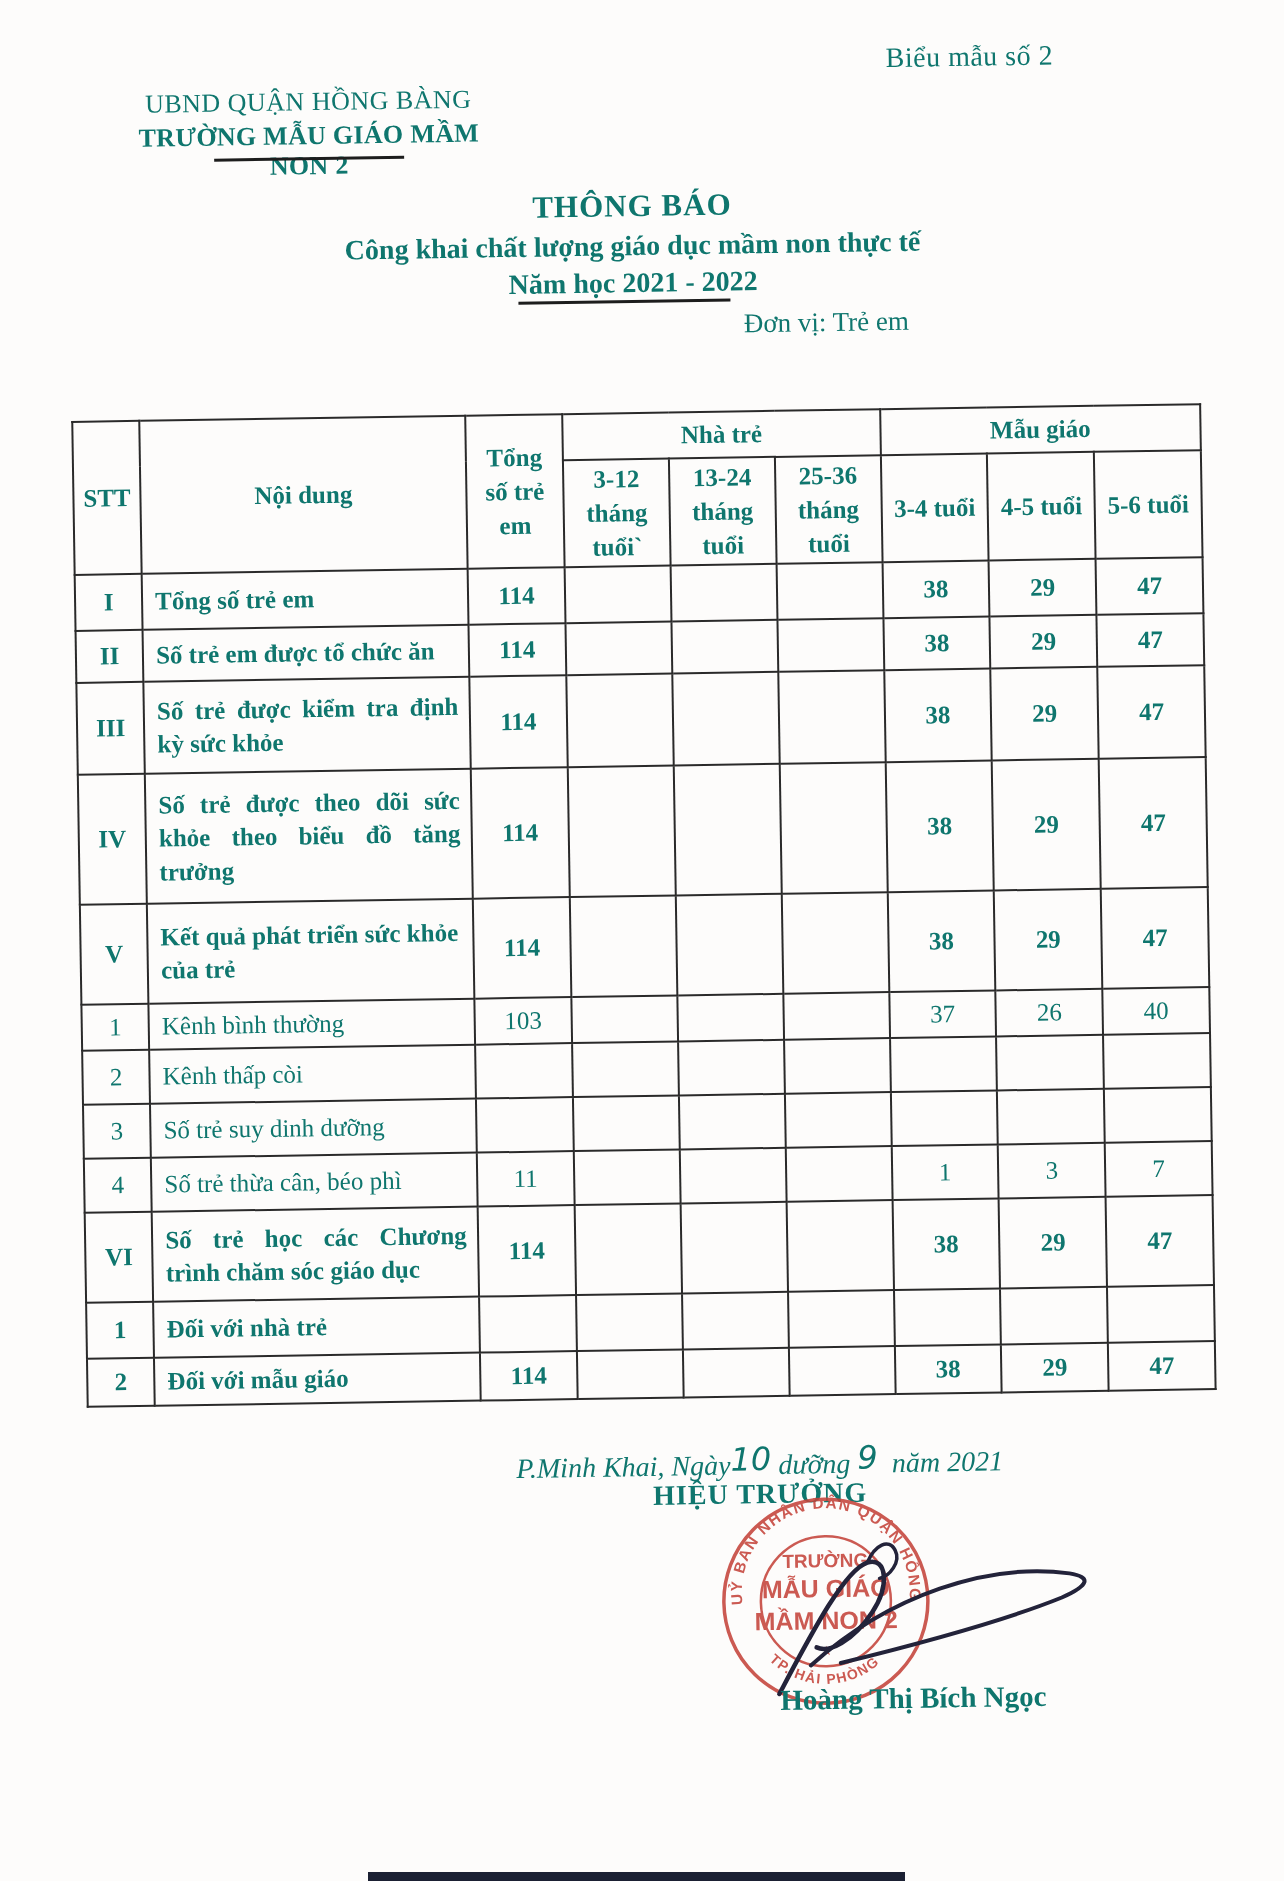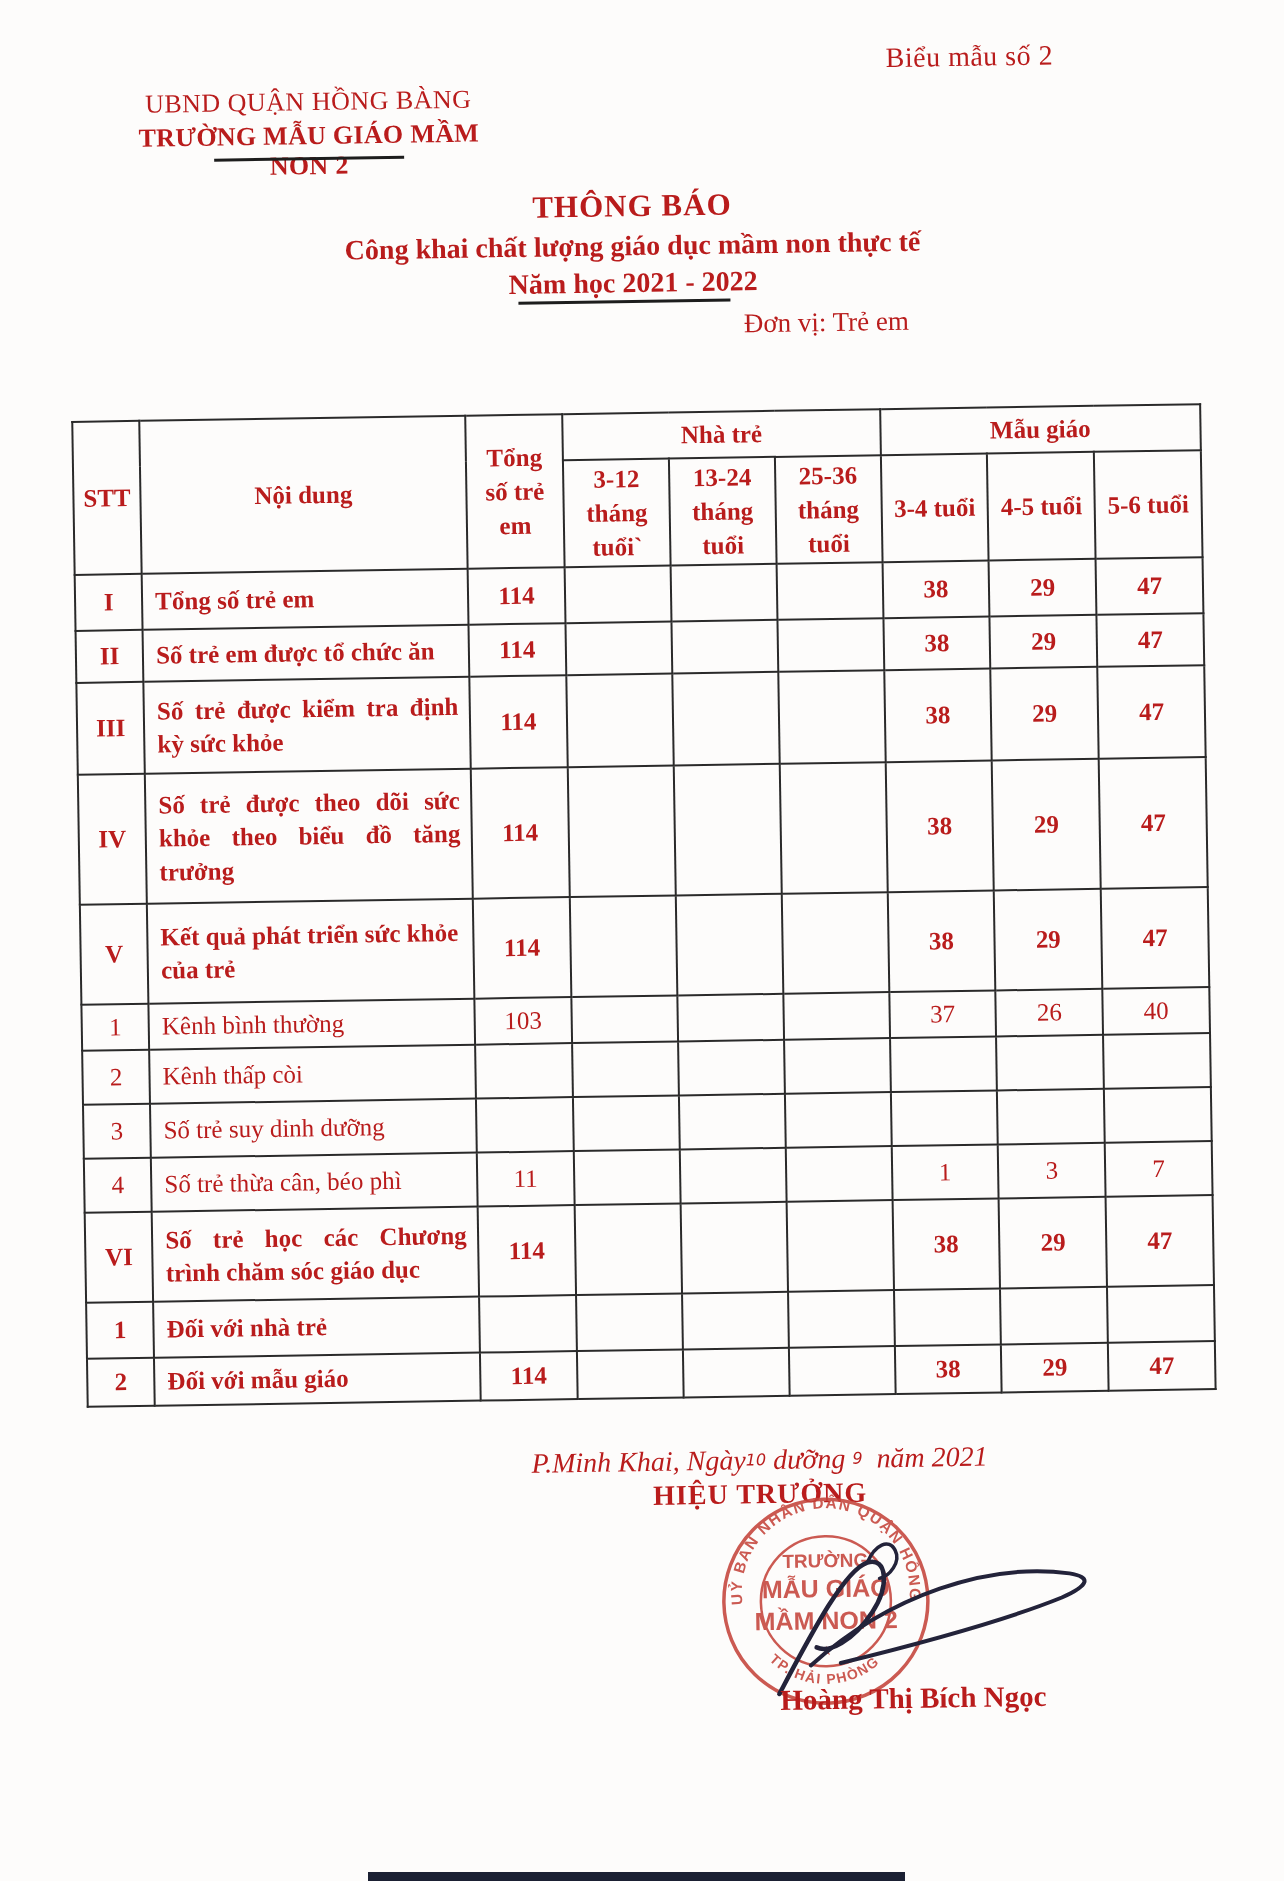--- a/index.html
+++ b/index.html
@@ -2,21 +2,21 @@
 <html><head>
 <meta charset="utf-8">
 <style>
   html,body{margin:0;padding:0;background:#ffffff;}
   .page{
     position:relative;
     width:1284px;height:1881px;
     background:#fdfcfb;
     overflow:hidden;
     font-family:"Liberation Serif","DejaVu Serif",serif;
-    color:#b91c1c;
+    color:#0f766e;
   }
   .tilt{
     position:absolute;inset:0;
     transform:rotate(-0.9deg);
     transform-origin:50% 45%;
   }
   .form-label{
     position:absolute;top:46px;left:898px;width:260px;
     font-size:28px;letter-spacing:.5px;
   }
@@ -52,21 +52,21 @@
   .col-tong{width:96px;}
   .col-nt{width:104px;}
   .col-mg{width:105px;}
   th.grp{height:40px;font-size:27px;}
   th.sub{height:100px;font-size:24px;line-height:1.25;}
   .num{font-size:26px;}
   .footer-date{
     position:absolute;top:1446px;left:450px;width:600px;
     text-align:center;font-size:28px;font-style:italic;
   }
-  .hand{font-size:16px;position:relative;top:-4px;
+  .hand{font-size:32px;position:relative;top:-4px;
         font-family:"DejaVu Sans","Liberation Sans",sans-serif;}
   .signer-title{
     position:absolute;top:1480px;left:450px;width:600px;
     text-align:center;font-size:28px;font-weight:700;letter-spacing:1px;
   }
   .signer-name{
     position:absolute;top:1686px;left:690px;width:420px;
     text-align:center;font-size:29px;font-weight:700;
   }
   .stamp{position:absolute;top:1496px;left:706px;width:216px;height:216px;opacity:.88;}

